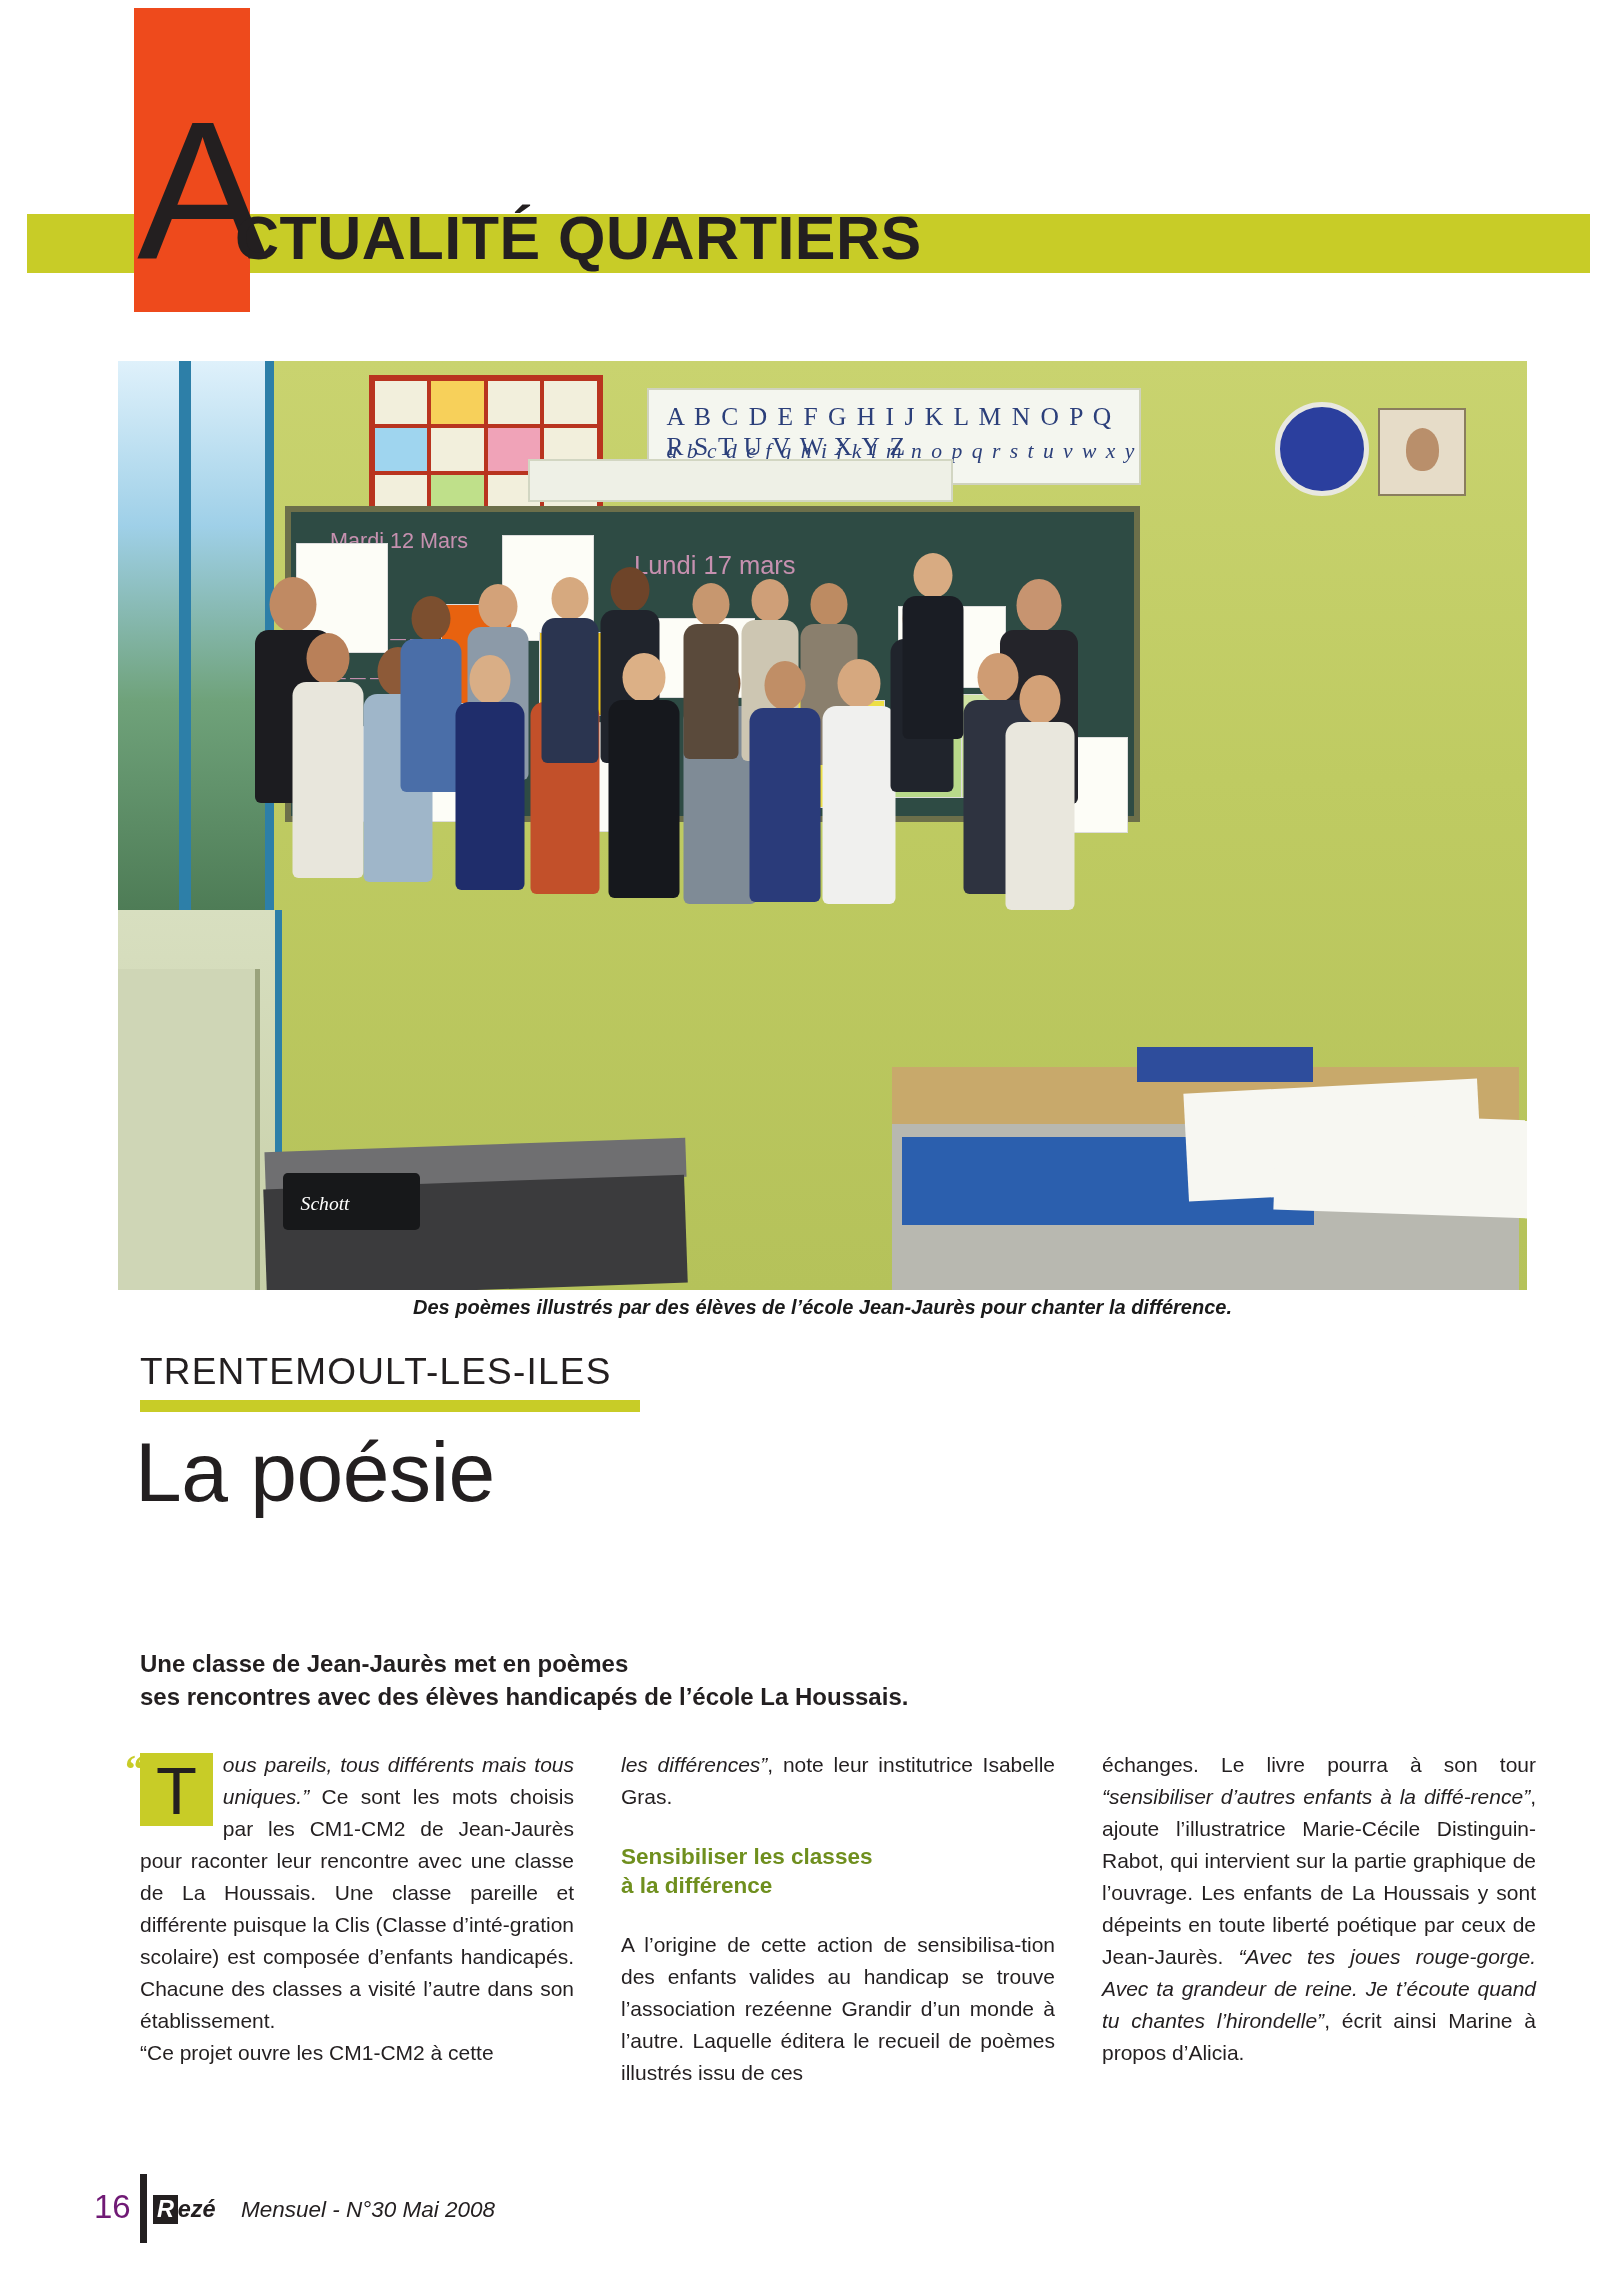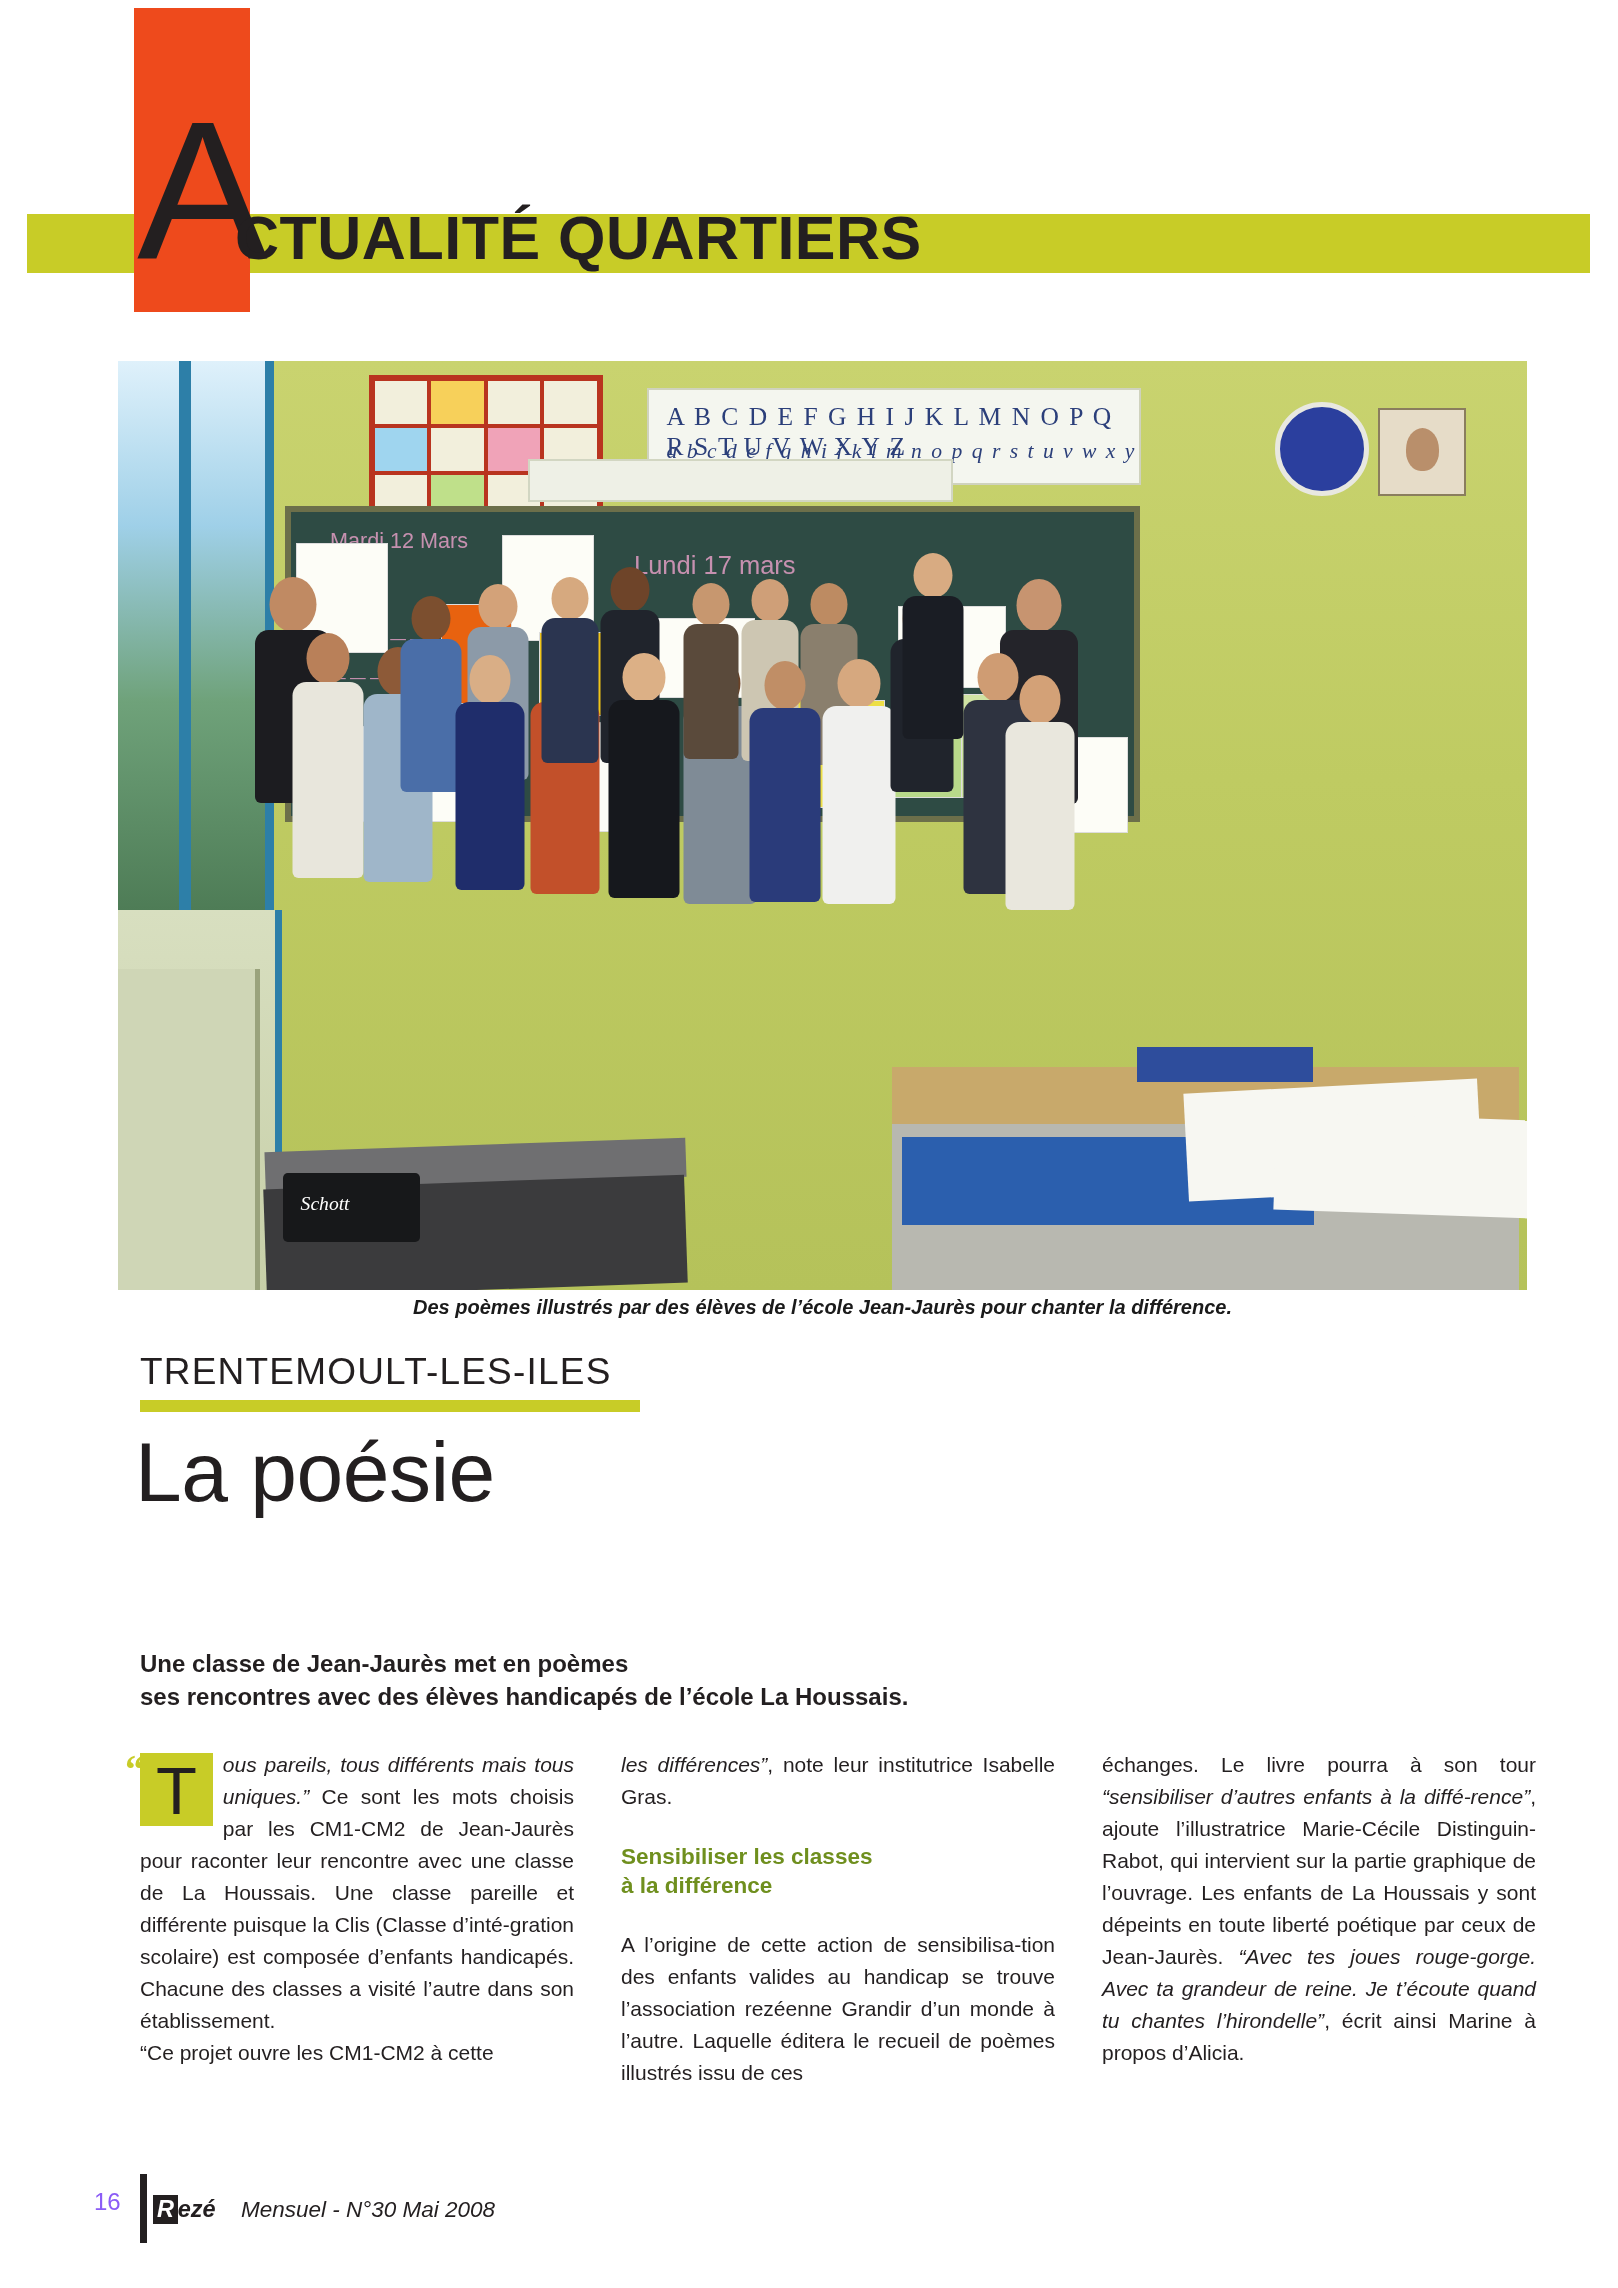--- a/index.html
+++ b/index.html
@@ -120,21 +120,21 @@
   .kid .head { position:absolute; left:50%; transform:translateX(-50%); border-radius:50%; }
   .kid .body { position:absolute; left:50%; transform:translateX(-50%); border-radius:13.7px 13.7px 5.9px 5.9px; }
   
   .pw-desk1{ position:absolute; left:147px; top:784px; width:421px; height:39px; background:#6f6f71; transform:rotate(-2deg);}
   .pw-desk1b{ position:absolute; left:147px; top:821px; width:421px; height:108px; background:#3b3b3d; transform:rotate(-2deg);}
   .pw-desk2{ position:absolute; left:774px; top:706px; width:627px; height:59px; background:#c8a96b;}
   .pw-desk2b{ position:absolute; left:774px; top:763px; width:627px; height:167px; background:#b8b8b0;}
   .pw-desk2c{ position:absolute; left:784px; top:776px; width:412px; height:88px; background:#2b5fae;}
   .pw-paper{ position:absolute; background:#f7f7f2; }
   .pw-cabinet{ position:absolute; left:0px; top:608px; width:137px; height:323px; background:#cfd6b6; border-right:5.9px solid #9aa37c;}
-  .pw-schott{ position:absolute; left:165px; top:812px; width:137px; height:69px; background:#17181a; border-radius:4.9px;}
+  .pw-schott{ position:absolute; left:165px; top:812px; width:137px; height:57px; background:#17181a; border-radius:4.9px;}
   .pw-schott span{ position:absolute; left:17.6px; top:19.6px; color:#fff; font-size:19.6px; font-style:italic; font-family:"Liberation Serif",serif;}
 
   .caption {
     position: absolute;
     left: 118px;
     top: 1296px;
     width: 1409px;
     text-align: center;
     font-size: 20px;
     font-style: italic;
@@ -235,23 +235,23 @@
     left: 140px;
     top: 2174px;
     width: 6.9px;
     height: 69px;
     background: #231f20;
   }
   .folio {
     position: absolute;
     left: 94px;
     top: 2188px;
-    font-size: 24px;
+    font-size: 33px;
     font-weight: 400;
-    color: #8b5cf6;
+    color: #701a75;
   }
   .footer-brand {
     position: absolute;
     left: 153px;
     top: 2196px;
     font-size: 23.5px;
     font-weight: 700;
     font-style: italic;
     color: #231f20;
   }

